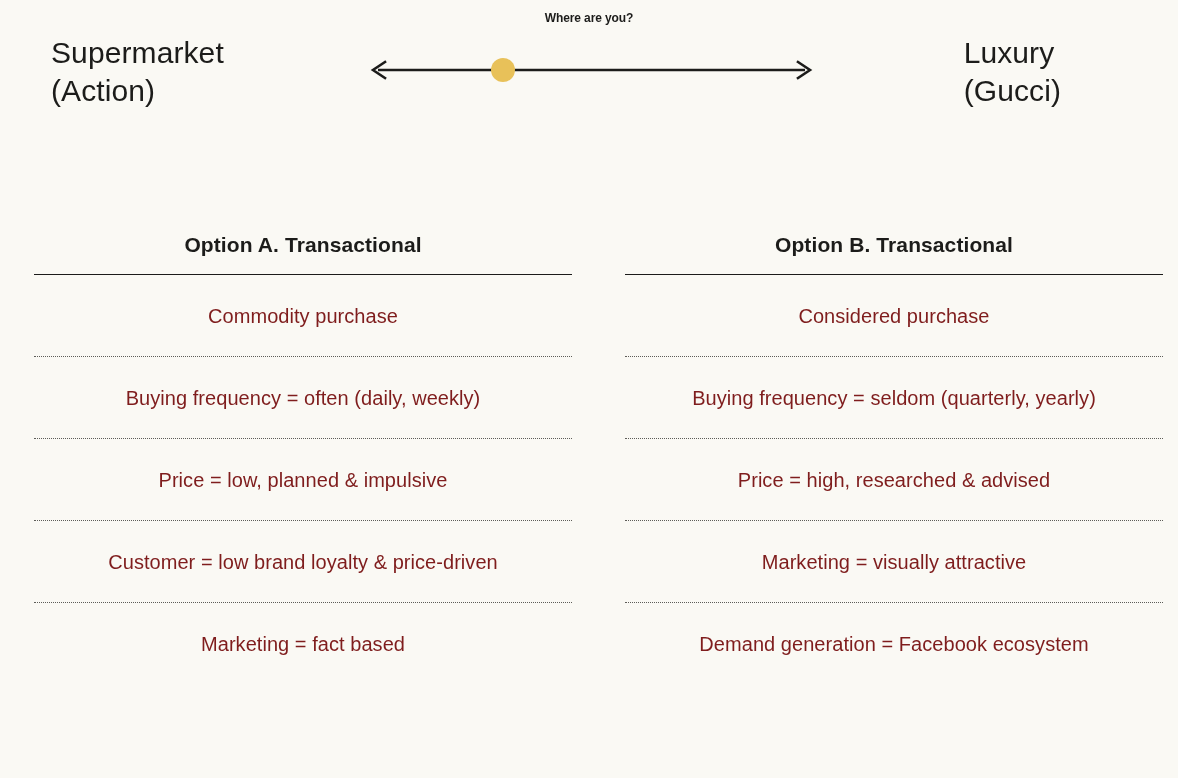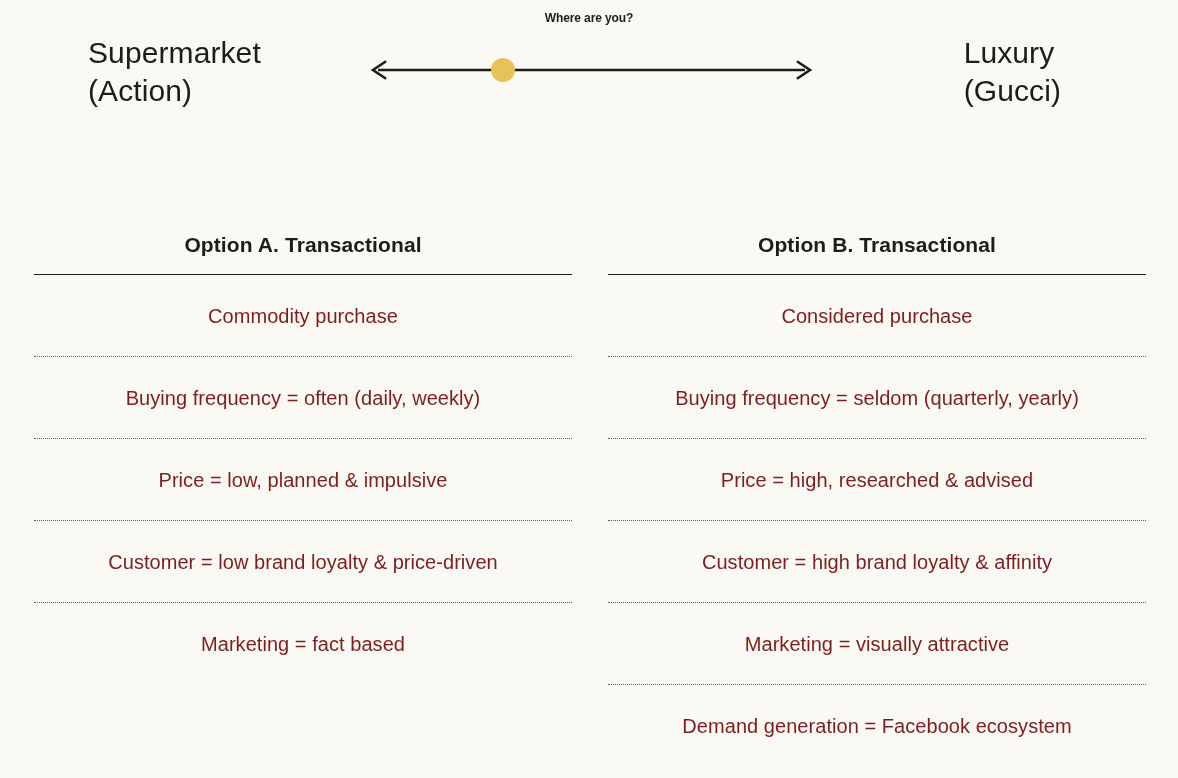--- a/index.html
+++ b/index.html
@@ -27,21 +27,21 @@
 
   .pole {
     position: absolute;
     font-size: 30px;
     line-height: 38px;
     font-weight: 400;
     letter-spacing: 0.1px;
     color: #1c1c1a;
     white-space: pre-line;
   }
-  .pole-left  { left: 51px;  top: 34px; text-align: left; margin-left: 37px; }
+  .pole-left  { left: 51px;  top: 34px; text-align: left; }
   .pole-right { right: 117px; top: 34px; text-align: left; }
 
   .scale-question {
     position: absolute;
     left: 0;
     right: 0;
     top: 11px;
     text-align: center;
     font-size: 12px;
     font-weight: 700;
@@ -77,21 +77,21 @@
   
   .columns {
     position: absolute;
     left: 0;
     top: 232px;
     width: 1178px;
     display: flex;
     justify-content: space-between;
     padding: 0 34px;
     box-sizing: border-box;
-    column-gap: 36px;
+    column-gap: 53px;
   }
   .column {
     width: 538px;
     flex: 0 0 538px;
   }
 
   .column-title {
     font-size: 21px;
     font-weight: 700;
     text-align: center;
@@ -156,17 +156,16 @@
     <div class="row">Customer = low brand loyalty &amp; price-driven</div>
     <div class="row">Marketing = fact based</div>
   </div>
 
   <div class="column">
     <div class="column-title">Option B. Transactional</div>
     <div class="column-rule"></div>
     <div class="row">Considered purchase</div>
     <div class="row">Buying frequency = seldom (quarterly, yearly)</div>
     <div class="row">Price = high, researched &amp; advised</div>
-    <div class="row">Customer = high brand loyalty &amp; affinity</div>
     <div class="row">Marketing = visually attractive</div>
     <div class="row">Demand generation = Facebook ecosystem</div>
   </div>
 </div>
 
 </body></html>

